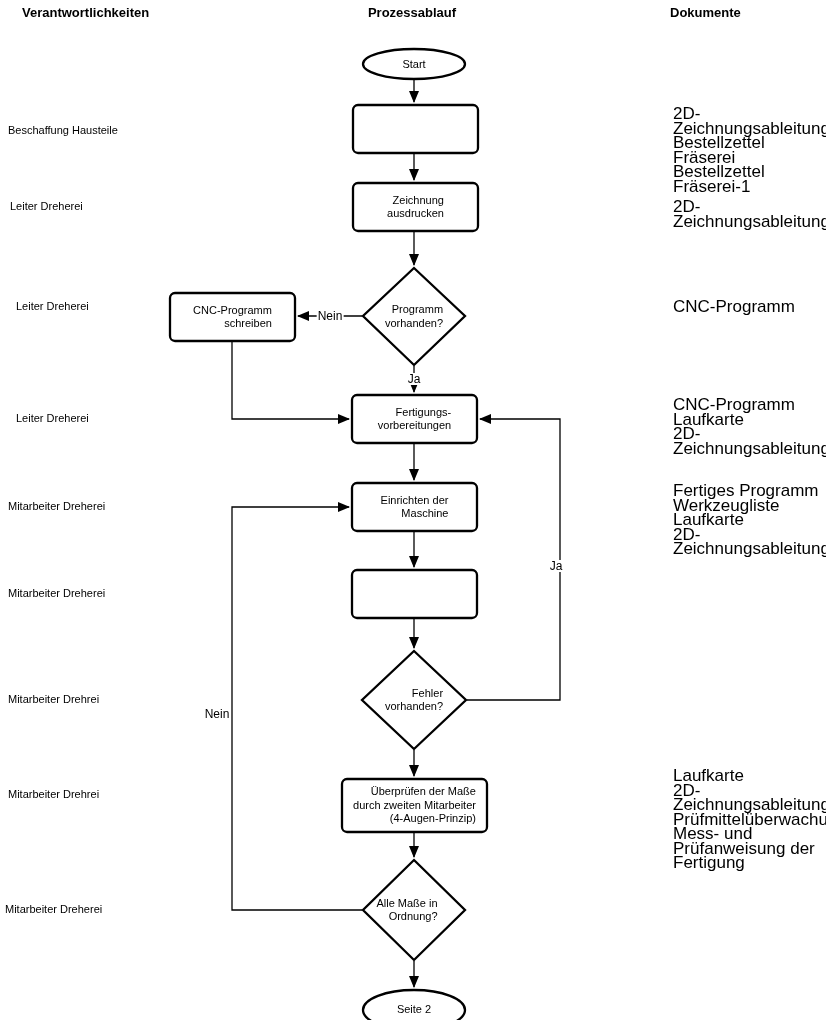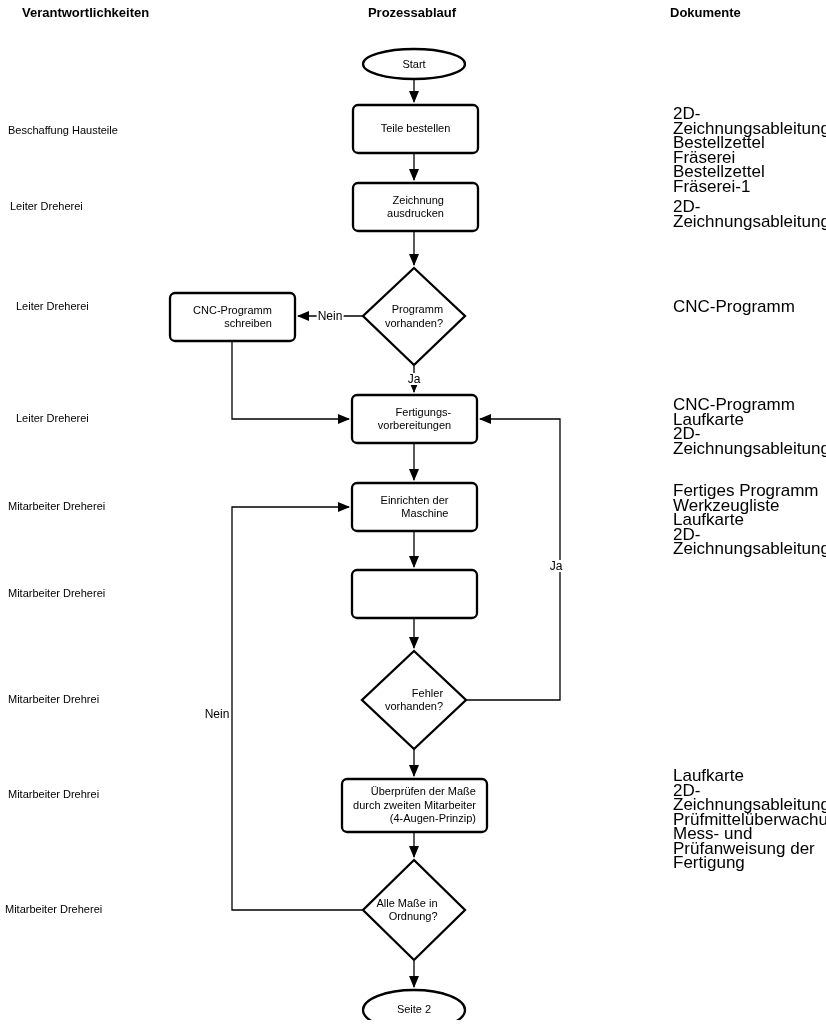--- a/index.html
+++ b/index.html
@@ -69,21 +69,20 @@
   <div class="abs lane-label" style="left:10px; top:200px;">Leiter Dreherei</div>
   <div class="abs lane-label" style="left:16px; top:300px;">Leiter Dreherei</div>
   <div class="abs lane-label" style="left:16px; top:412px;">Leiter Dreherei</div>
   <div class="abs lane-label" style="left:8px;  top:500px;">Mitarbeiter Dreherei</div>
   <div class="abs lane-label" style="left:8px;  top:587px;">Mitarbeiter Dreherei</div>
   <div class="abs lane-label" style="left:8px;  top:693px;">Mitarbeiter Drehrei</div>
   <div class="abs lane-label" style="left:8px;  top:788px;">Mitarbeiter Drehrei</div>
   <div class="abs lane-label" style="left:5px;  top:903px;">Mitarbeiter Dreherei</div>
 
   <div class="abs node-label" style="left:363px; top:50px;  width:102px; height:29px;">Start</div>
-  <div class="abs node-label" style="left:353px; top:105px; width:125px; height:48px;">Teile bestellen</div>
   <div class="abs node-label" style="left:353px; top:183px; width:125px; height:48px;">Zeichnung
 ausdrucken</div>
   <div class="abs node-label" style="left:363px; top:268px; width:102px; height:97px;">Programm
 vorhanden?</div>
   <div class="abs node-label" style="left:170px; top:293px; width:125px; height:48px;">CNC-Programm
 schreiben</div>
   <div class="abs node-label" style="left:352px; top:395px; width:125px; height:48px;">Fertigungs-
 vorbereitungen</div>
   <div class="abs node-label" style="left:352px; top:483px; width:125px; height:48px;">Einrichten der
 Maschine</div>

